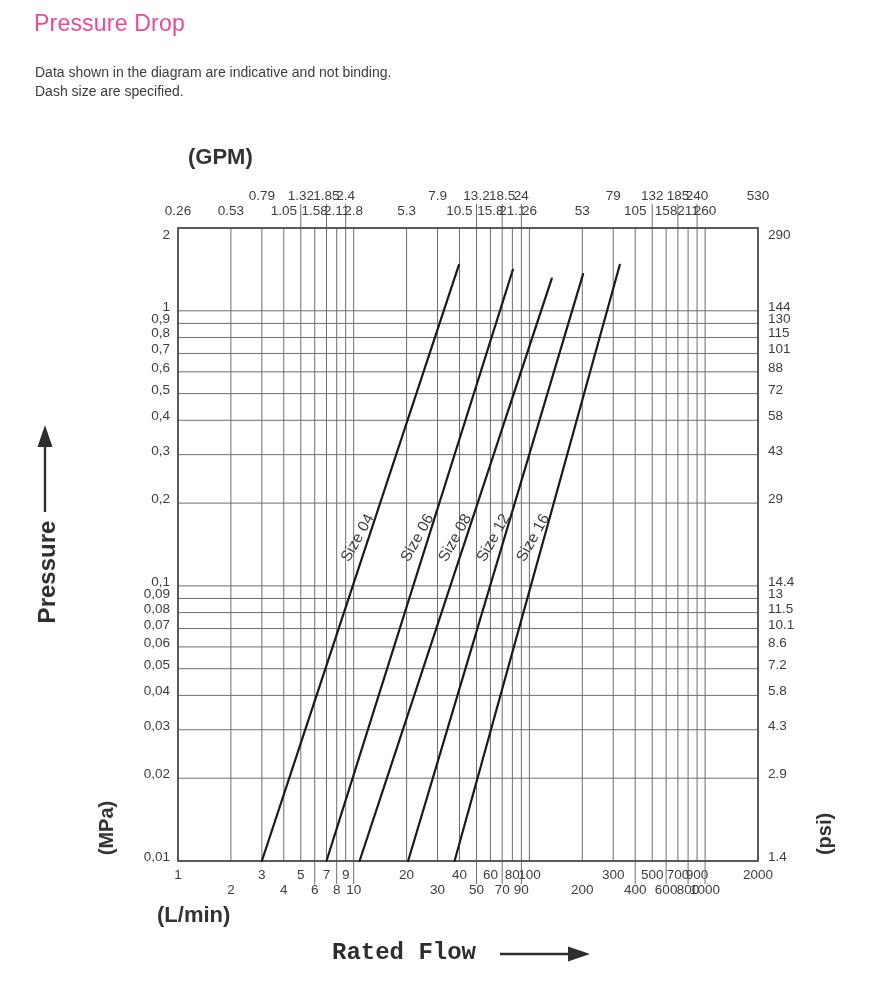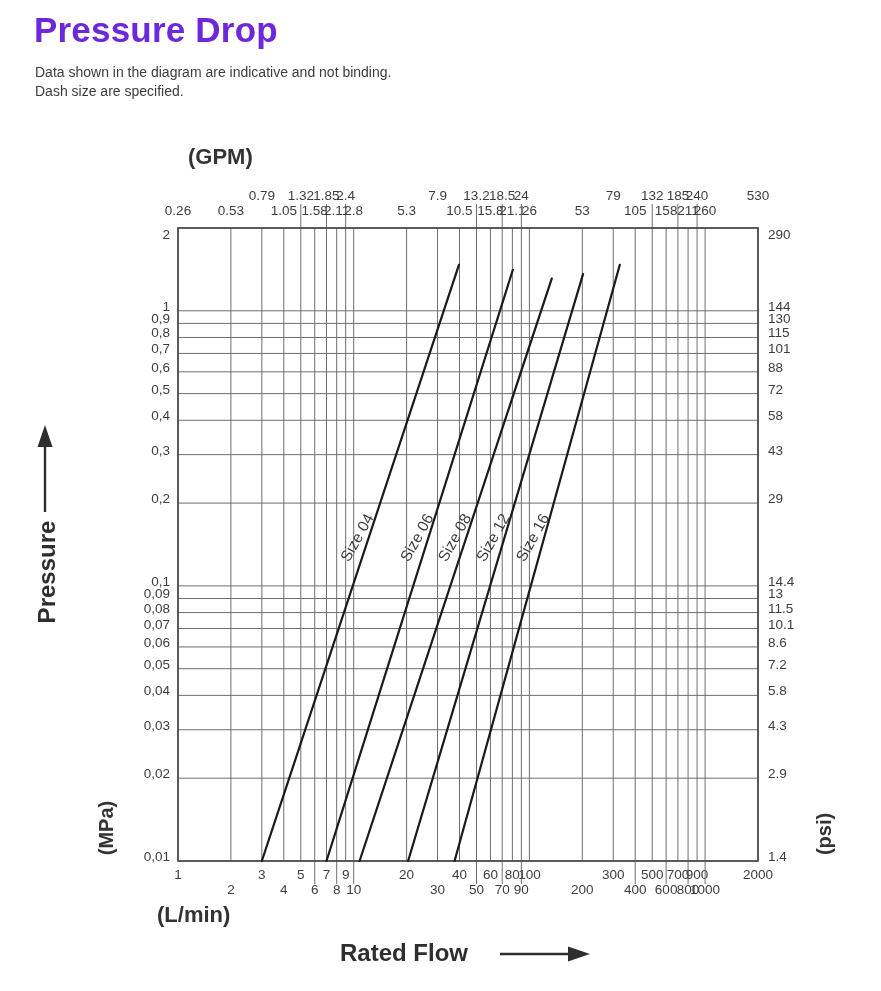--- a/index.html
+++ b/index.html
@@ -1,29 +1,29 @@
 <!DOCTYPE html>
 <html><head>
 <meta charset="utf-8">
 <style>
   html,body{margin:0;padding:0;background:#ffffff;}
   #page{position:relative;width:881px;height:991px;background:#ffffff;overflow:hidden;
         font-family:"Liberation Sans", sans-serif;color:#3c3c3c;}
   .abs{position:absolute;}
-  .title{left:34px;top:10px;font-size:35px;font-weight:700;letter-spacing:0.2px;color:#6d28d9;}
+  .title{left:34px;top:10px;font-size:23px;font-weight:400;letter-spacing:0.2px;color:#ec4899;}
   .notes{left:35px;top:63px;font-size:14px;line-height:18.5px;color:#3c3c3c;}
   .unit{font-weight:700;font-size:22px;color:#333;white-space:nowrap;}
   .gpm{left:188px;top:144px;}
   .lmin{left:157px;top:902px;}
   .rot{transform:translate(-50%,-50%) rotate(-90deg);}
   .mpa{left:106px;top:828px;font-size:20px;}
   .psi{left:824px;top:834px;font-size:20px;}
   .axis-title{font-weight:700;font-size:24px;color:#2e2e2e;white-space:nowrap;}
   .pressure{left:47px;top:572px;}
-  .ratedflow{left:340px;top:939px;}
+  .ratedflow{left:332px;top:939px;font-family:Liberation Mono, monospace;}
   svg{position:absolute;left:0;top:0;}
   .grid{stroke:#6e6e6e;stroke-width:1;}
   .frame{fill:none;stroke:#4a4a4a;stroke-width:1.7;}
   .curve{stroke:#1a1a1a;stroke-width:2.2;stroke-linecap:round;}
   .tick{font-family:"Liberation Sans",sans-serif;font-size:13.5px;fill:#3d3d3d;}
   .slabel{font-family:"Liberation Sans",sans-serif;font-size:15.5px;fill:#3d3d3d;}
   .arrow{stroke:#2e2e2e;stroke-width:2.4;}
   .ahead{fill:#2e2e2e;stroke:none;}
 </style>
 </head>

